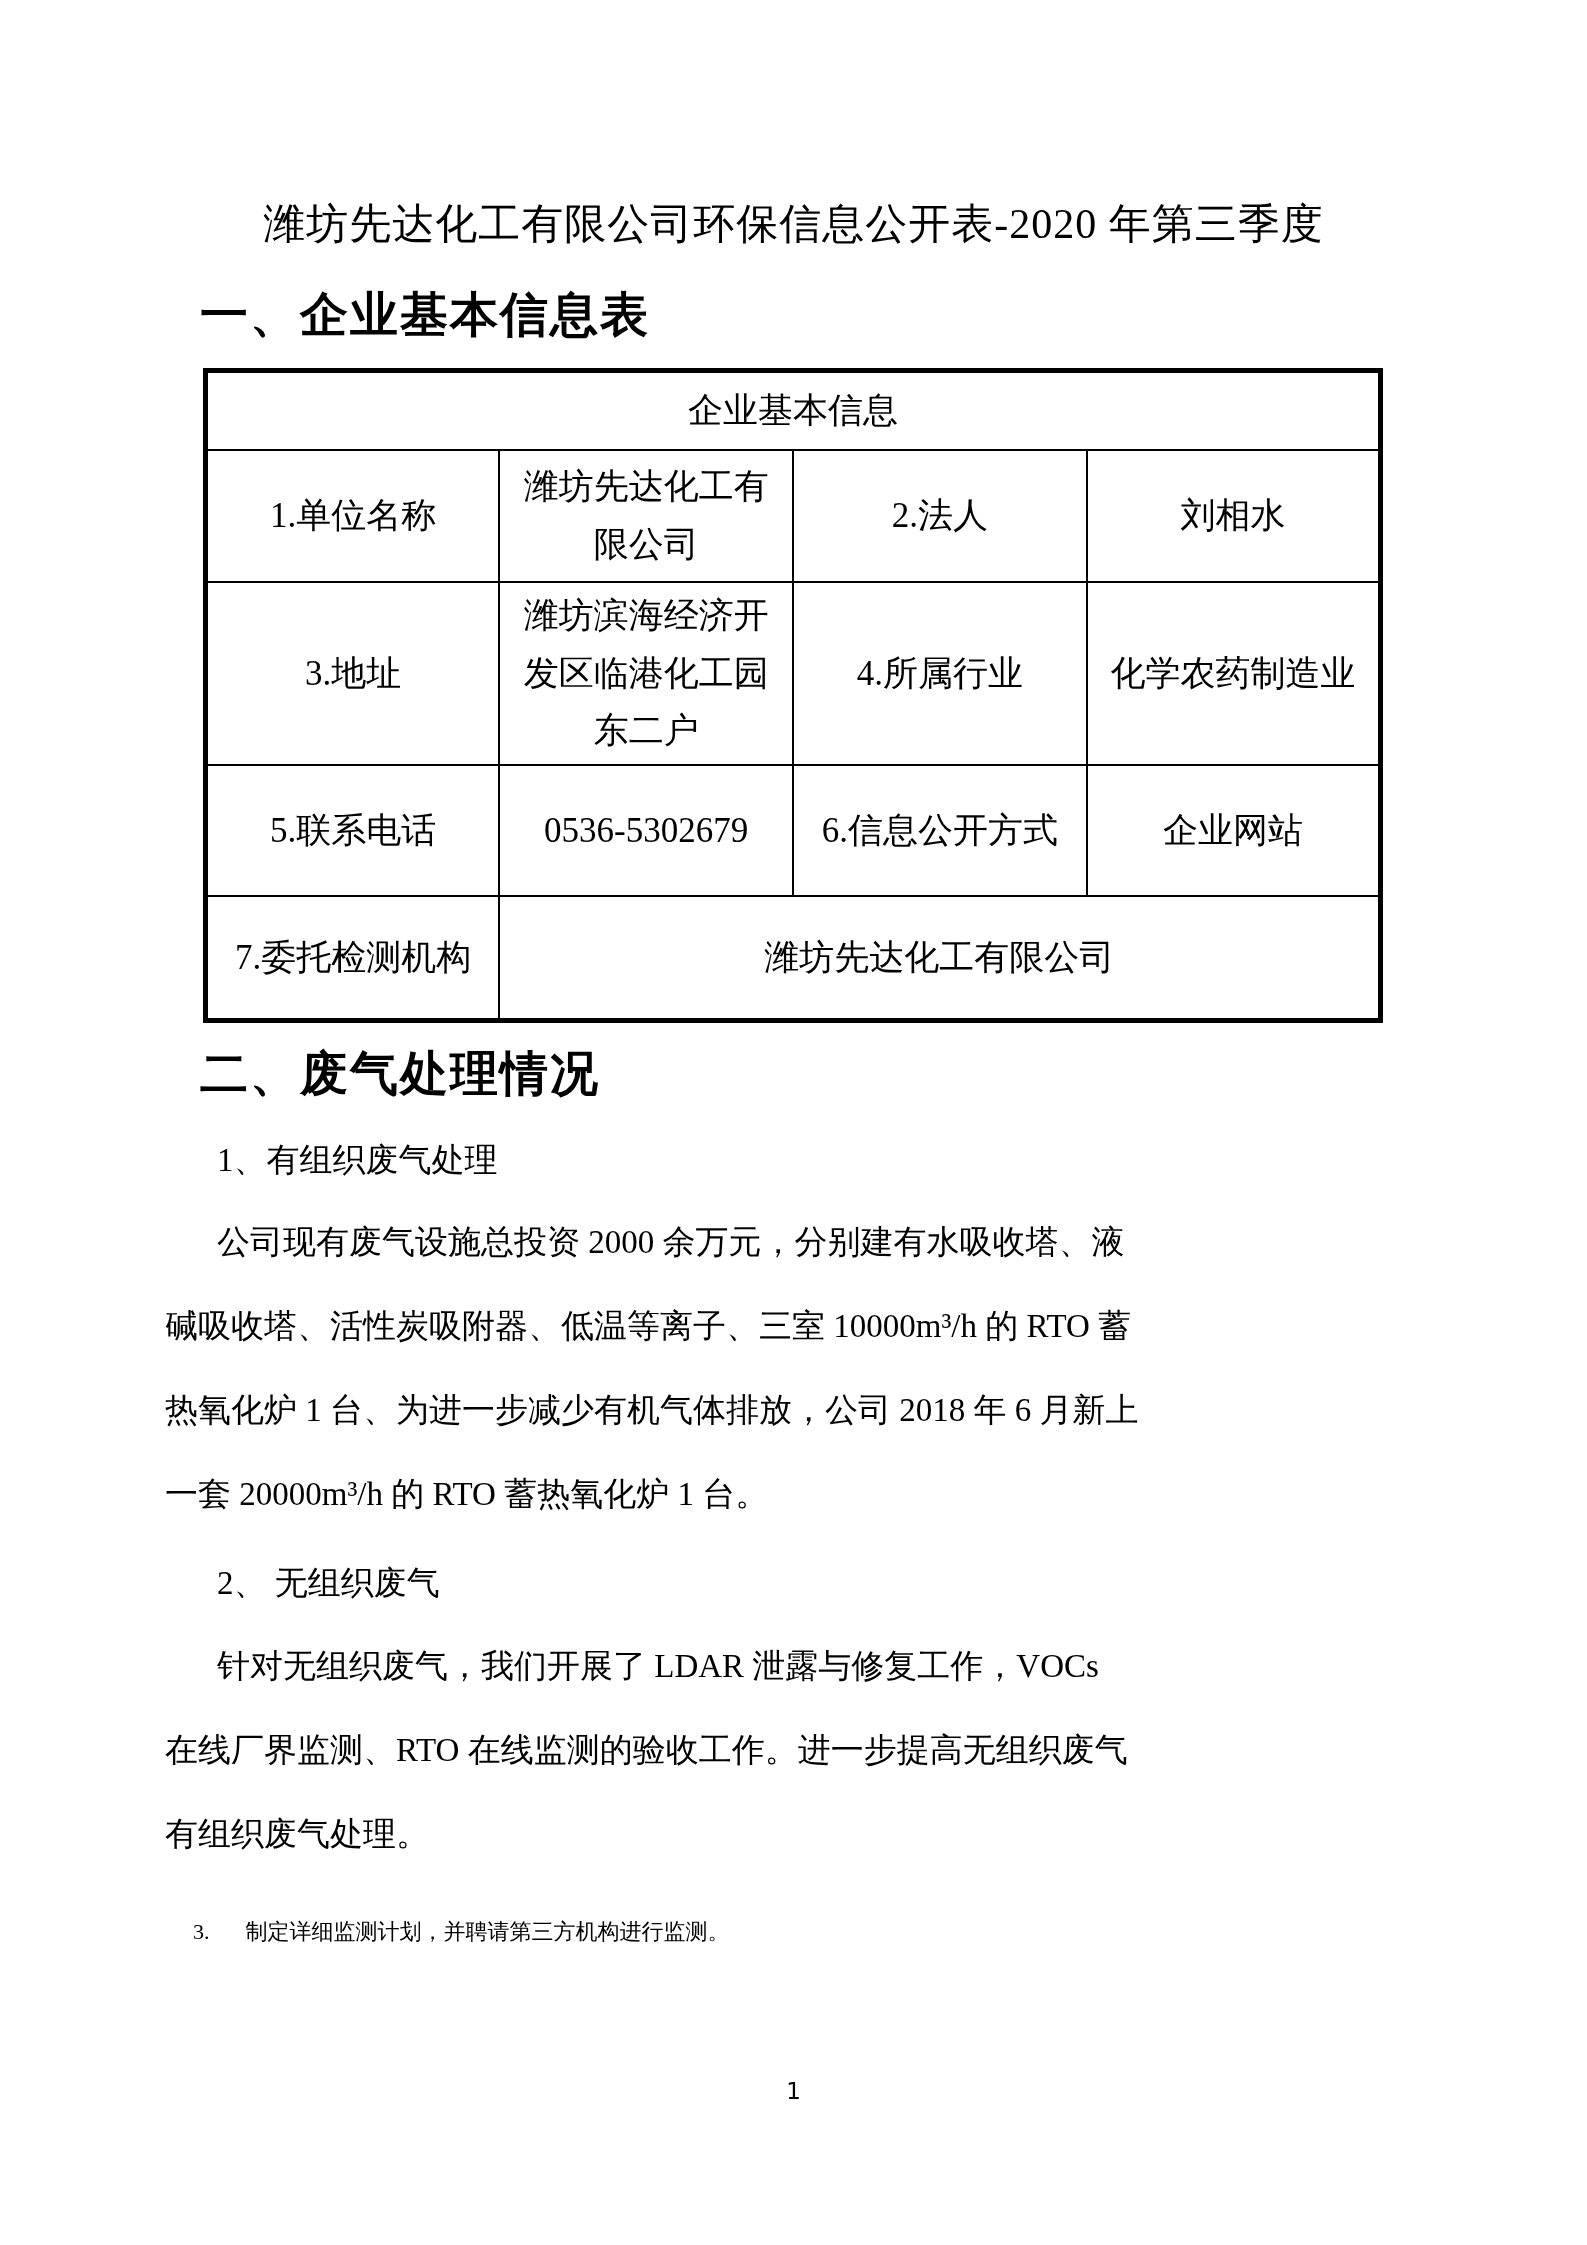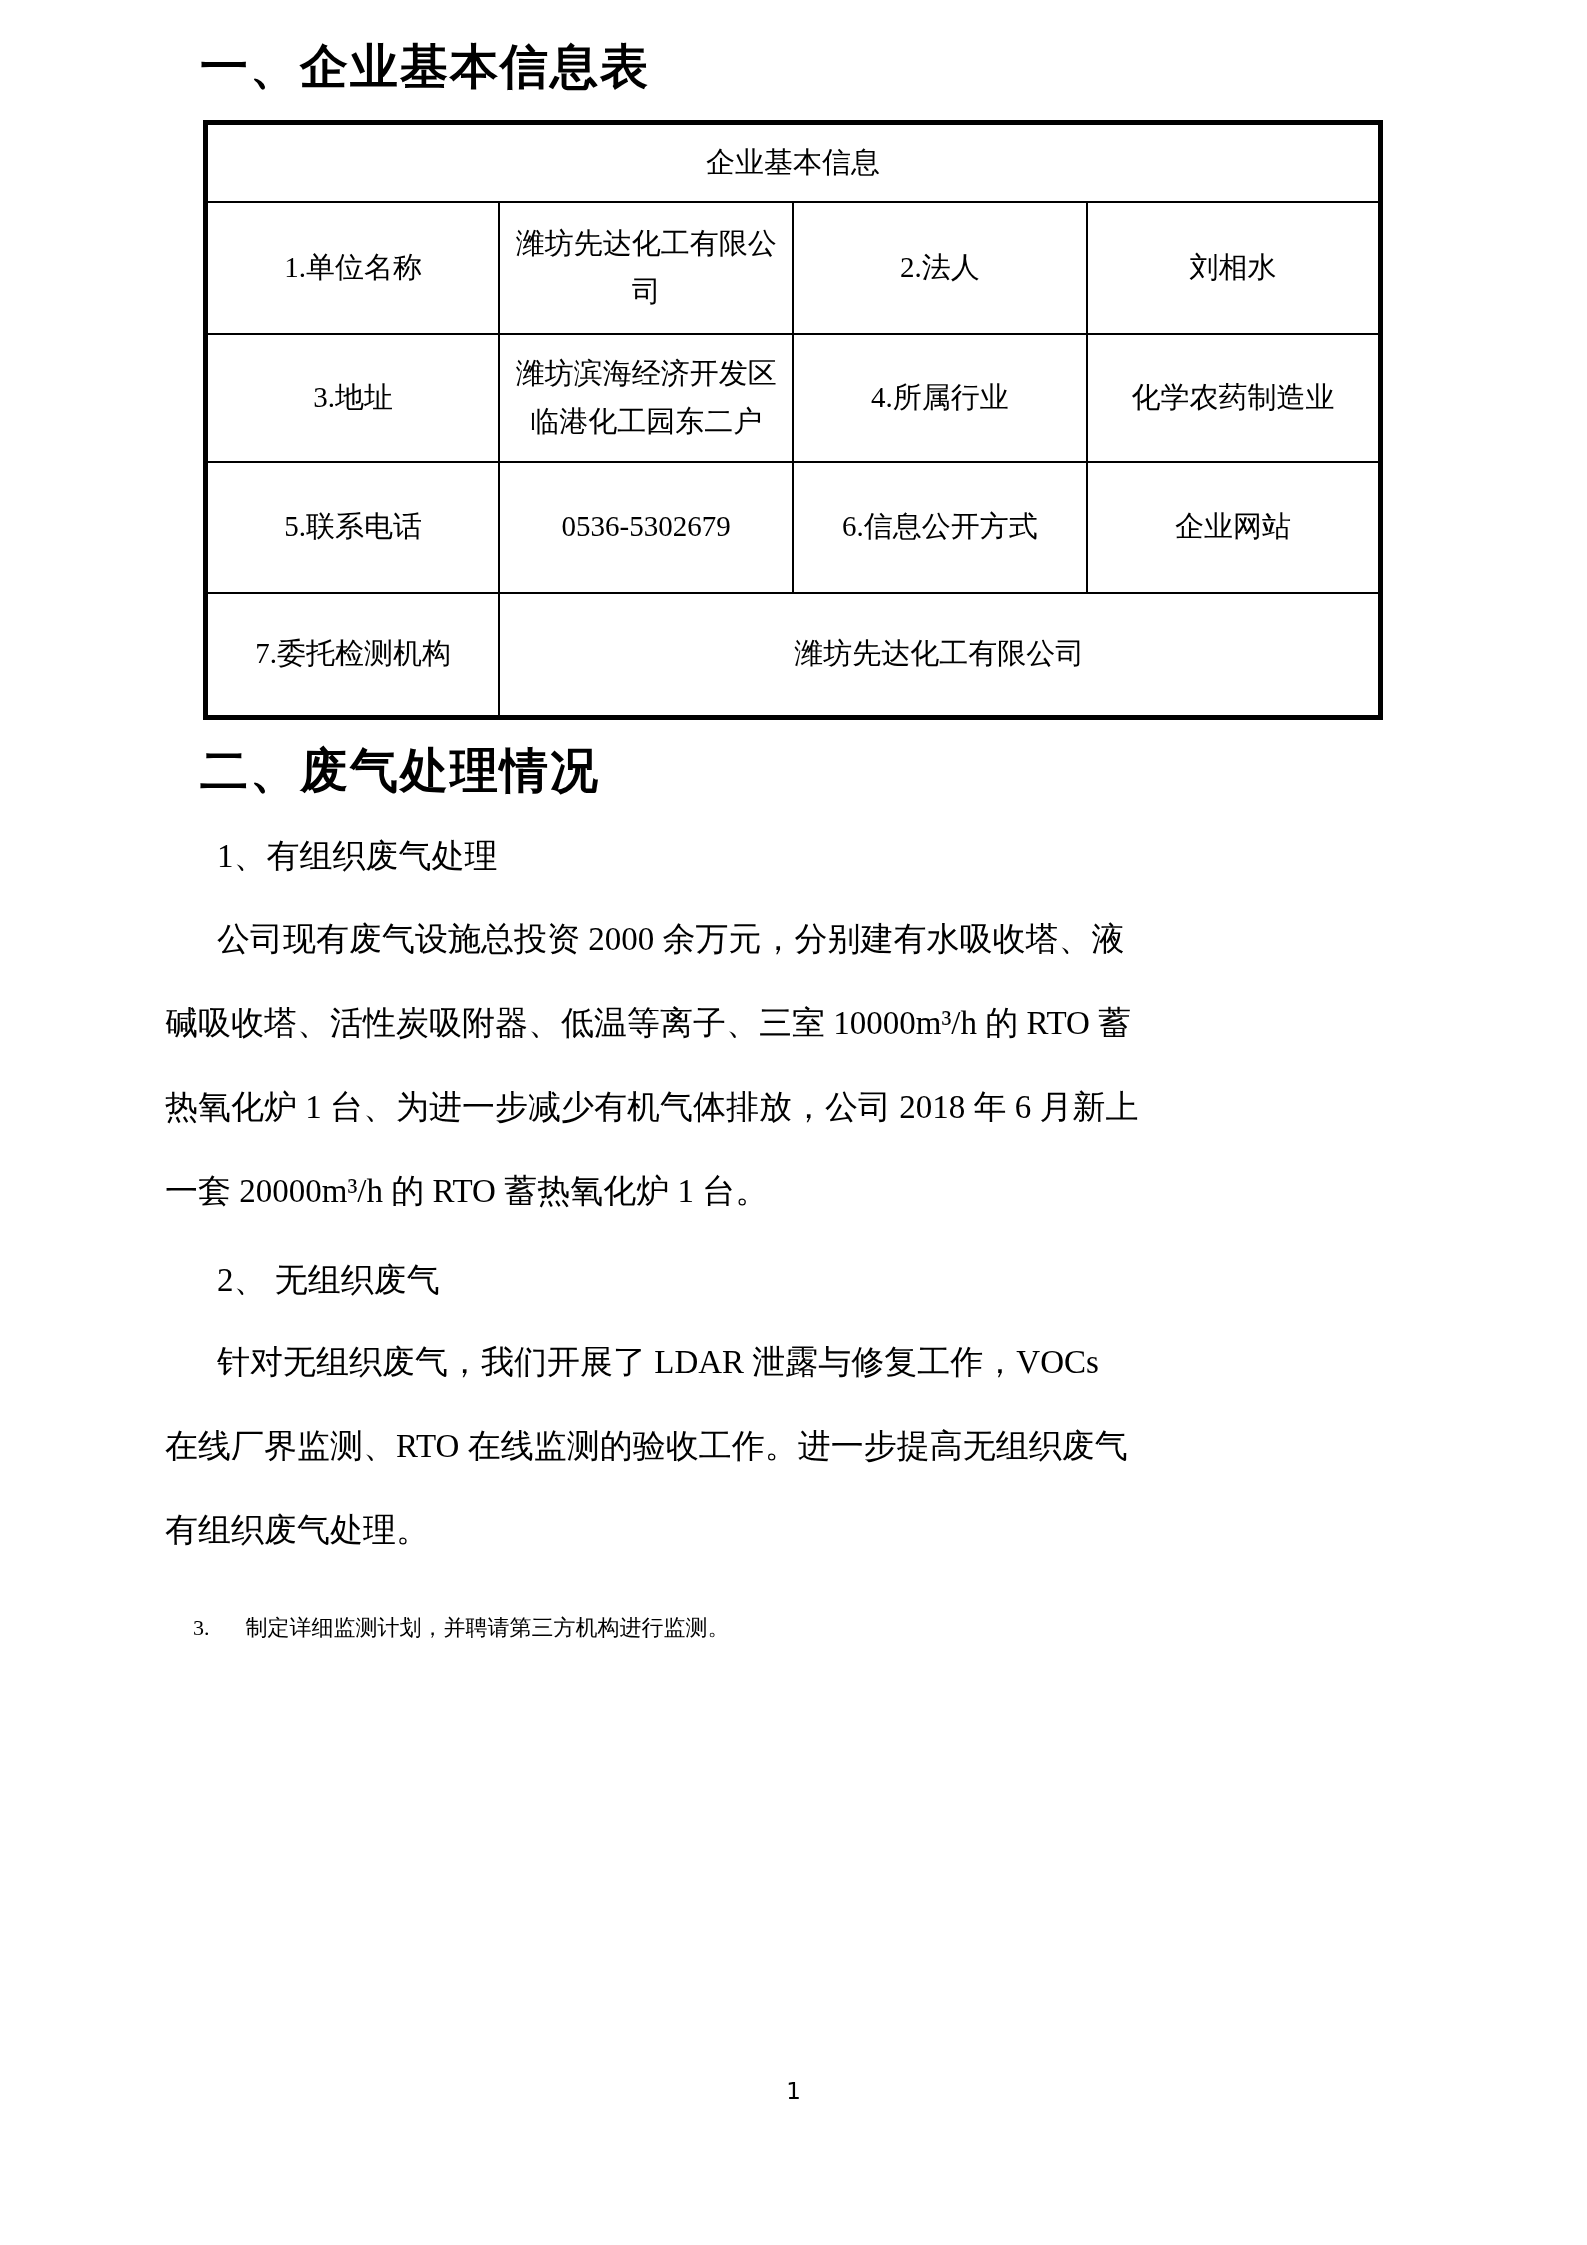--- a/index.html
+++ b/index.html
@@ -37,21 +37,21 @@
     table-layout: fixed;
     width: 1180px;
     margin-top: 20px;
     margin-left: 38px;
     border: 5px solid #000000;
   }
   table.info td {
     border: 2px solid #000000;
     text-align: center;
     vertical-align: middle;
-    font-size: 29px;
+    font-size: 35px;
     line-height: 1.65;
     padding: 4px 14px;
     overflow: hidden;
   }
   .c0 { width: 234px; }
   .c1 { width: 350px; }
   .c2 { width: 256px; }
   .c3 { width: 340px; }
   tr.t-header td { height: 68px; }
   tr.t-r0 td { height: 122px; }
@@ -89,20 +89,21 @@
     font-size: 23px;
     font-family: "DejaVu Sans", "Liberation Sans", sans-serif;
   }
 </style>
 </head>
 <body>
 
 <div class="page">
   <div class="content">
 
+    <div class="doc-title">潍坊先达化工有限公司环保信息公开表-2020 年第三季度</div>
 
     <div class="h-sec h1-sec">一、企业基本信息表</div>
 
     <table class="info">
       <tbody>
           <tr class="t-header">
         <td colspan="4">企业基本信息</td>
       </tr>
       <tr class="t-r0">
         <td class="c0">1.单位名称</td>

